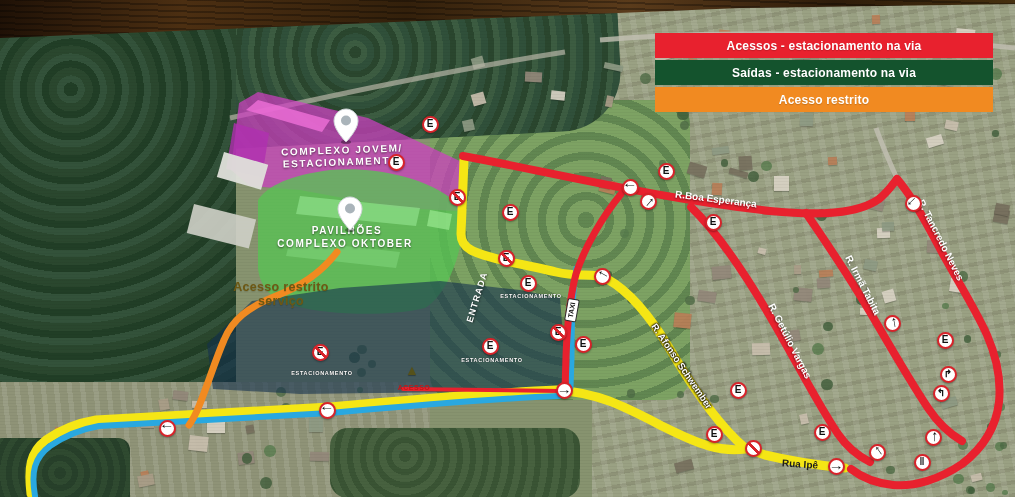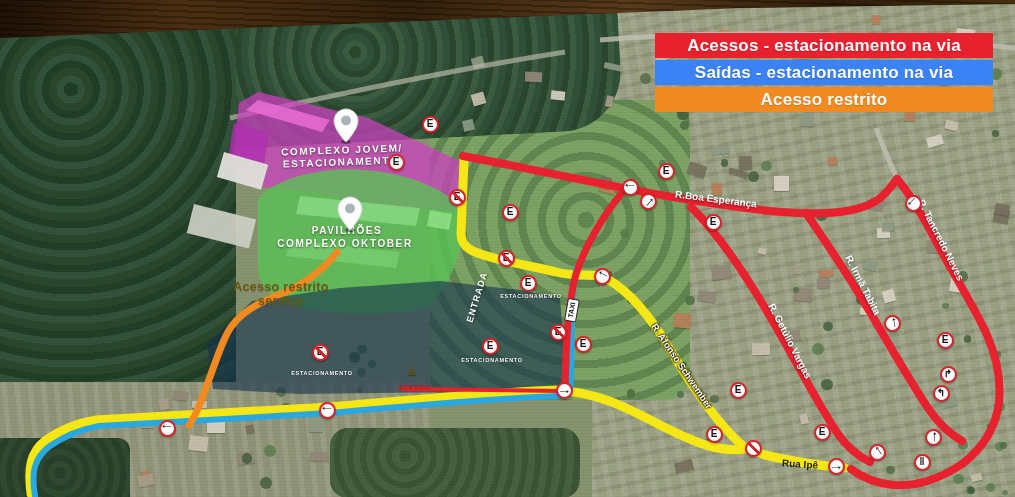--- a/index.html
+++ b/index.html
@@ -55,21 +55,21 @@
   .sign .slash{position:absolute;inset:-1px;border-radius:50%;
     background:linear-gradient(45deg, transparent 44%, #d8232a 44% 58%, transparent 58%);}
   .sign .glyph{display:block;}
   .sign.arrow{font-size:12px;}
   .sign.arrow .glyph{font-weight:900;}
 
   .pin{position:absolute;z-index:36;}
 
   .legend{position:absolute;left:655px;top:33px;width:338px;z-index:60;}
   .legend-bar{height:25px;margin-bottom:2px;display:flex;align-items:center;justify-content:center;
-    font-weight:bold;font-size:17px;letter-spacing:.2px;text-shadow:0 1px 1px rgba(0,0,0,.18);}
+    font-weight:bold;font-size:12px;letter-spacing:.2px;text-shadow:0 1px 1px rgba(0,0,0,.18);}
 
   .wood{position:absolute;left:0;top:0;width:100%;height:42px;z-index:70;
     clip-path:polygon(0 0, 100% 0, 100% 4px, 73% 8px, 0 38px);
     background:linear-gradient(93deg,#1f1106,#4c2f12 18%,#33200b 40%,#5a3b1b 62%,#2e1c0a 82%,#46300f 100%);}
   .wood:after{content:"";position:absolute;inset:0;
     background:repeating-linear-gradient(2deg, rgba(0,0,0,.28) 0 2px, transparent 2px 6px);}
 </style>
 </head>
 <body>
 
@@ -376,18 +376,18 @@
       <div class="sign" style="left: 932.5px; top: 384.5px;">
         <span class="glyph" style="font-weight: 900;">↰</span>
       </div>
       <div class="sign" style="left: 913.5px; top: 453.5px;">
         <span class="glyph" style="font-weight: 900;">‖</span>
       </div>
     </div>
 
   <div class="legend">
       <div class="legend-bar" style="background: rgb(232, 33, 46); color: rgb(255, 255, 255);">Acessos - estacionamento na via</div>
-      <div class="legend-bar" style="background: #3b82f6; color: rgb(255, 255, 255);">Saídas - estacionamento na via</div>
+      <div class="legend-bar" style="background: #14532d; color: rgb(255, 255, 255);">Saídas - estacionamento na via</div>
       <div class="legend-bar" style="background: rgb(241, 138, 33); color: rgb(255, 255, 255);">Acesso restrito</div>
     </div>
 
   <div class="wood"></div>
 </div>
 
 </body></html>

